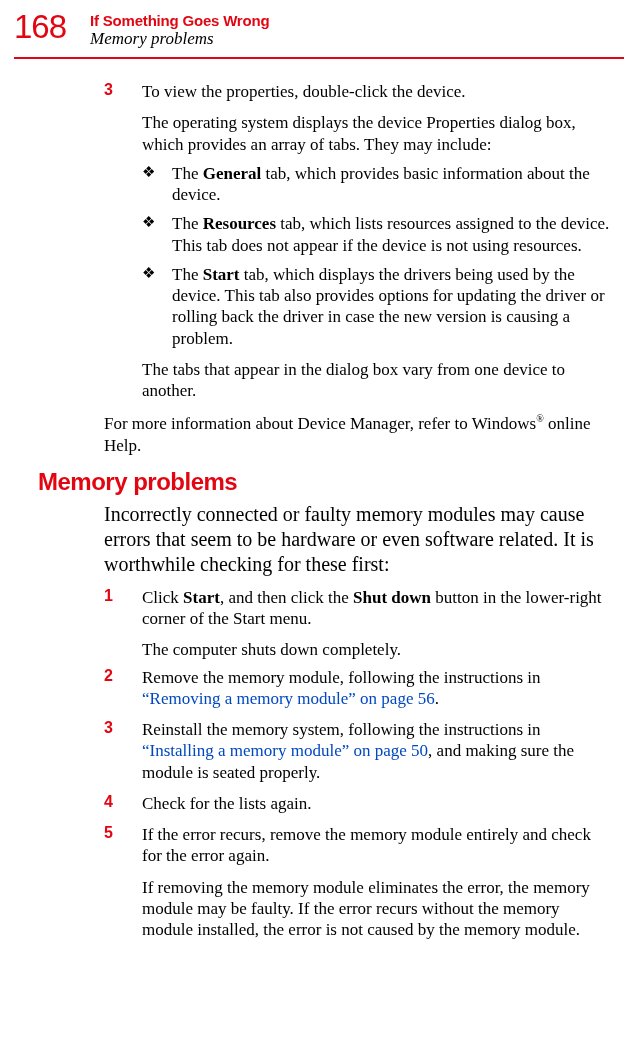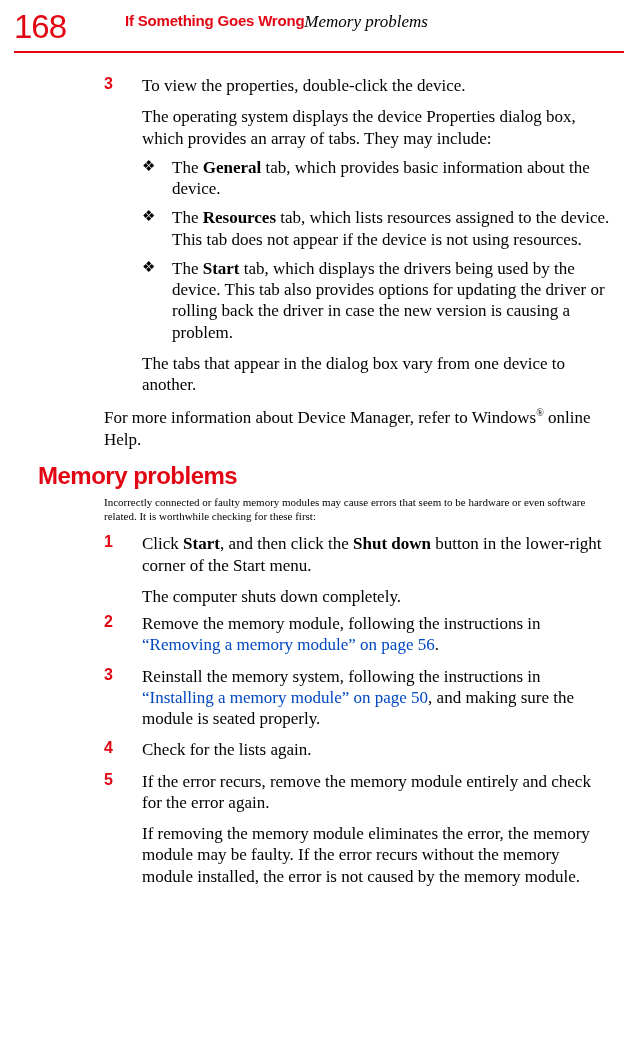--- a/index.html
+++ b/index.html
@@ -13,36 +13,35 @@
   .page {
     width: 638px;
     height: 1051px;
     position: relative;
     padding: 0;
   }
   .header {
     display: flex;
     align-items: flex-start;
     padding: 10px 0 4px 0;
-    gap: 35px;
   }
   .page-num {
     color: #e20613;
     font-size: 33px;
     font-weight: 400;
     font-family: Arial, Helvetica, sans-serif;
     font-stretch: condensed;
     padding-left: 14px;
     padding-right: 24px;
     line-height: 1;
     letter-spacing: -1px;
   }
   .header-titles {
     display: flex;
-    flex-direction: row;
+    flex-direction: column;
     padding-top: 2px;
   }
   .chapter-title {
     color: #e20613;
     font-family: Arial, Helvetica, sans-serif;
     font-stretch: condensed;
     font-weight: bold;
     font-size: 15px;
     letter-spacing: -0.2px;
   }
@@ -119,21 +118,21 @@
     font-family: Arial, Helvetica, sans-serif;
     font-stretch: condensed;
     font-weight: bold;
     font-size: 24px;
     margin-top: 12px;
     margin-bottom: 6px;
     letter-spacing: -0.5px;
   }
   .para-section {
     margin-left: 66px;
-    font-size: 11px;
+    font-size: 20px;
     line-height: 1.25;
     margin-top: 4px;
     margin-bottom: 10px;
   }
   .blue-link { color: #0047c2; }
   b { font-weight: bold; }
   sup { font-size: 10px; vertical-align: super; }
   .step-row + .step-row { margin-top: 10px; }
 </style>
 </head>

